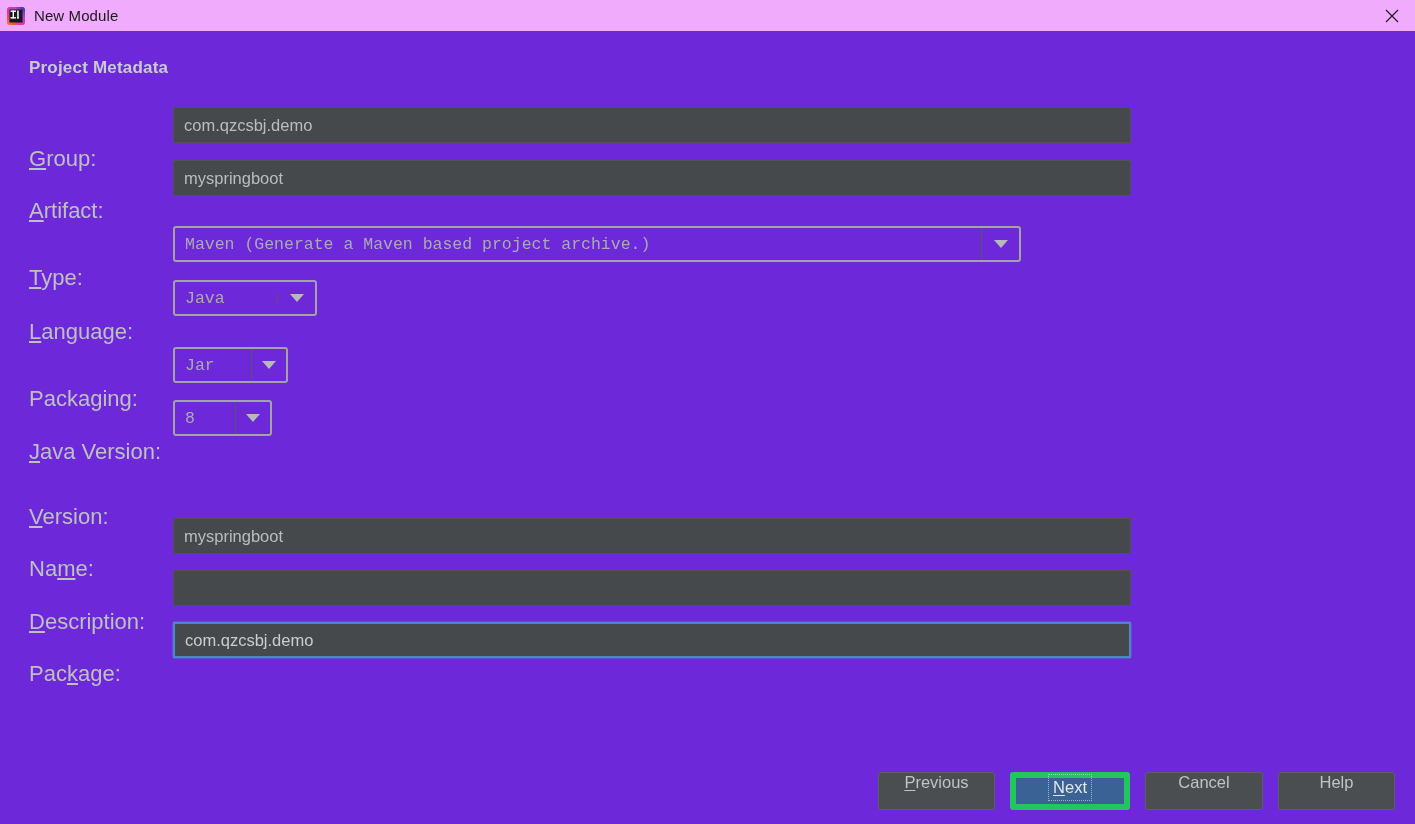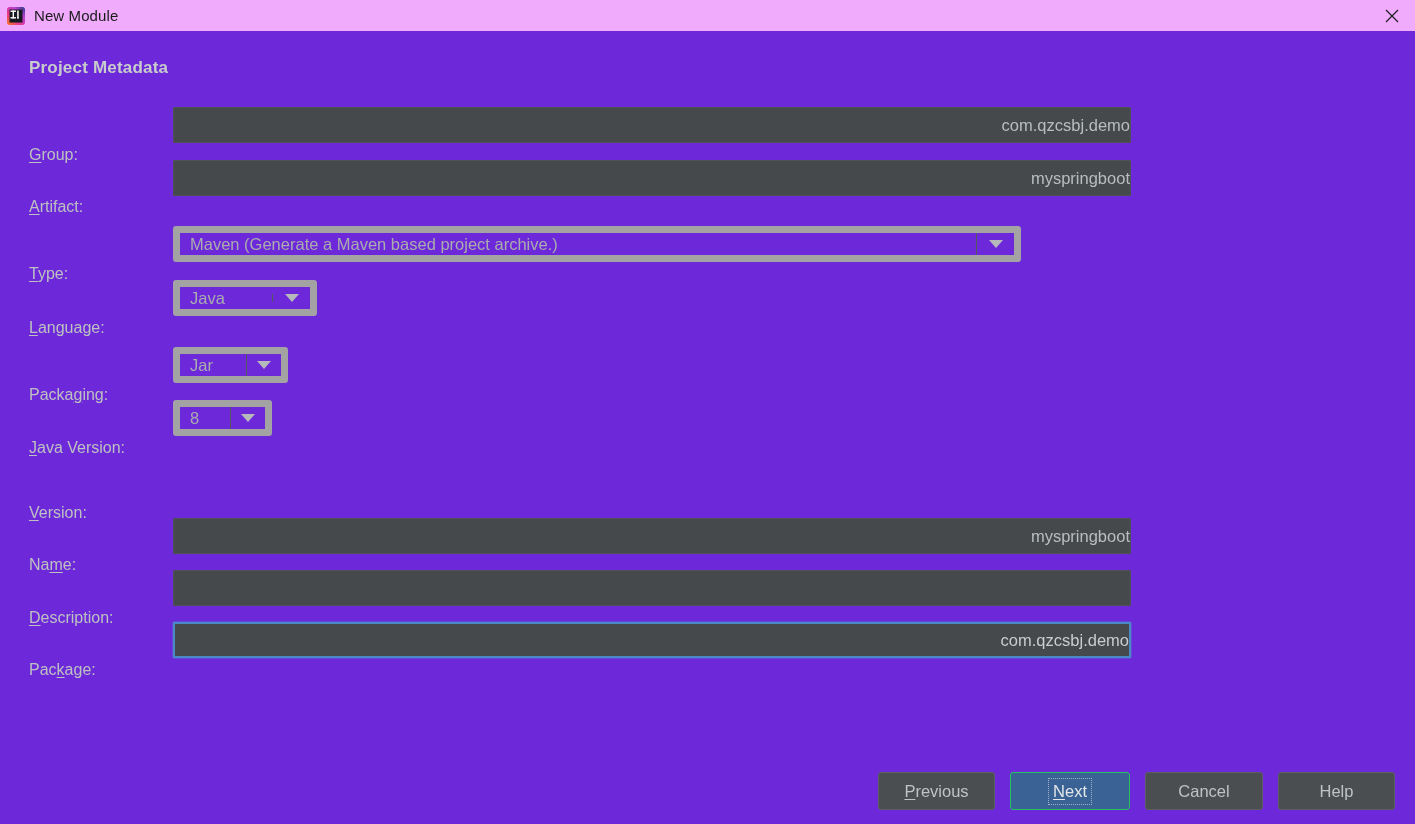--- a/index.html
+++ b/index.html
@@ -67,21 +67,21 @@
     left: 29px;
     top: 27px;
     font-size: 17px;
     font-weight: bold;
     color: #c8cccd;
     letter-spacing: 0.2px;
   }
   .field-label {
     position: absolute;
     left: 29px;
-    font-size: 16px;
+    font-size: 22px;
     color: #bdc1c2;
     white-space: nowrap;
   }
   .field-label u {
     text-decoration: underline;
     text-underline-offset: 2px;
   }
 
   
   .text-field {
@@ -90,42 +90,42 @@
     height: 36px;
     box-sizing: border-box;
     background: #45494b;
     border: 1px solid #4f5355;
     color: #b9bdbe;
     font-family: "Liberation Sans", sans-serif;
     font-size: 16.5px;
     padding: 0 0 0 10px;
     outline: none;
     border-radius: 1px;
-    text-align: right;
   }
   .text-field.wide { width: 958px; }
   .text-field.focused {
     border: 2px solid #4a88c7;
     background: #45494b;
     box-shadow: 0 0 0 1px rgba(74,136,199,0.35);
     color: #c9cdce;
   }
 
   
   .combo {
     position: absolute;
     left: 173px;
     height: 36px;
     box-sizing: border-box;
     background: #42464800;
-    border: 7px solid #a3a3a3;
+    border: 2px solid #a3a3a3;
     border-radius: 3px;
     display: flex;
     align-items: stretch;
     overflow: hidden;
+    font-family: Liberation Mono, monospace;
   }
   .combo-value {
     flex: 1 1 auto;
     display: flex;
     align-items: center;
     padding-left: 10px;
     font-size: 16.5px;
     color: #a9adae;
     white-space: nowrap;
     overflow: hidden;
@@ -151,29 +151,29 @@
     position: absolute;
     height: 38px;
     box-sizing: border-box;
     background: #4a4e50;
     border: 1px solid #5c6062;
     border-radius: 3px;
     color: #bfc3c4;
     font-family: "Liberation Sans", sans-serif;
     font-size: 16.5px;
     display: flex;
-    align-items: center;
+    align-items: flex-start;
     justify-content: center;
     cursor: default;
     padding: 0;
   }
   .btn u { text-decoration: underline; text-underline-offset: 2px; }
   .btn.primary {
     background: #3a6295;
-    border: 1px solid #22c55e;
+    border: 6px solid #22c55e;
     color: #e2e6e7;
   }
   .btn.primary .focus-label {
     outline: 1px dotted rgba(210,220,230,0.65);
     outline-offset: 3px;
     padding: 0 1px;
   }
 </style>
 </head>
 <body>

